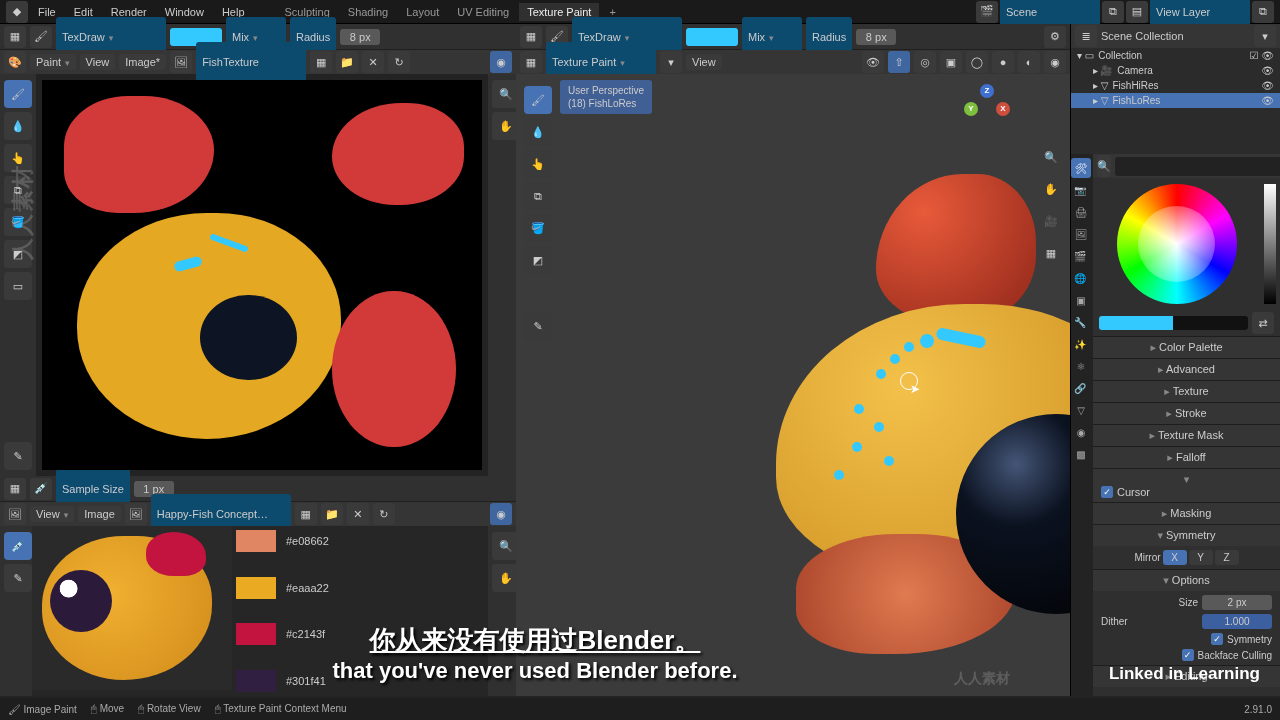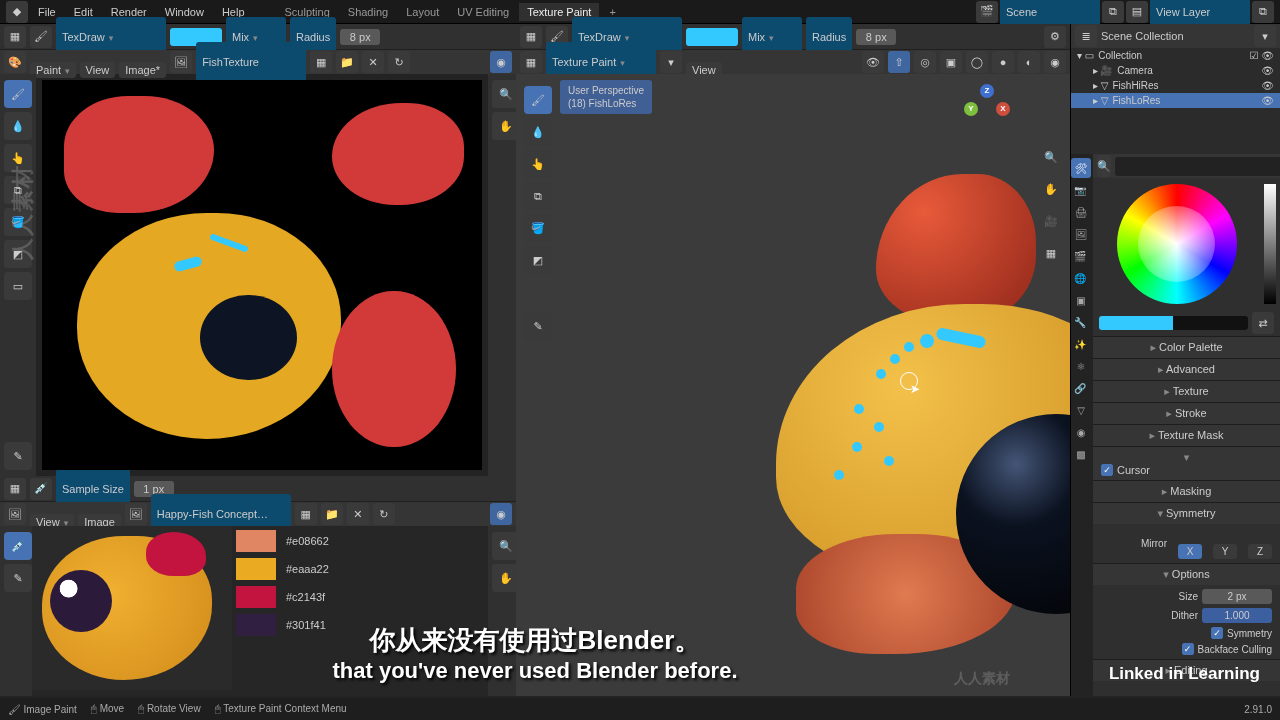--- a/index.html
+++ b/index.html
@@ -5,21 +5,21 @@
 * { margin:0; padding:0; box-sizing:border-box; font-family:sans-serif; user-select:none; }
 body { background:#232323; color:#ccc; font-size:11px; width:1280px; height:720px; overflow:hidden; position:relative; }
 .row { display:flex; align-items:center; gap:4px; }
 .topbar { height:24px; background:#1a1a1a; display:flex; align-items:center; padding:0 6px; gap:2px; border-bottom:1px solid #000; }
 .topbar .menu-item { padding:3px 8px; cursor:pointer; }
 .topbar .ws-tab { padding:3px 8px; cursor:pointer; color:#999; }
 .topbar .ws-tab.active { background:#303030; color:#eee; }
 .topbar .sep { flex:1; }
 .field { background:#0c4a6e; border-radius:3px; padding:14px 6px; }
 .num { background:#595959; border-radius:3px; padding:2px 8px; text-align:center; min-width:40px; }
-.btn { background:#3a3a3a; border-radius:3px; padding:2px 6px; cursor:pointer;margin-top:16px; }
+.btn { background:#3a3a3a; border-radius:3px; padding:2px 6px; cursor:pointer; }
 .icon-btn { width:22px; height:22px; background:#3a3a3a; border-radius:3px; display:flex; align-items:center; justify-content:center; cursor:pointer; }
 .dd:after { content:"▾"; margin-left:4px; color:#888; font-size:9px; }
 
 .main { display:flex; height:672px; }
 .left-col { width:516px; display:flex; flex-direction:column; }
 .mid-col { flex:1; display:flex; flex-direction:column; }
 .right-col { width:210px; display:flex; flex-direction:column; background:#2a2a2a; border-left:1px solid #000;}
 
 .hdr { height:26px; background:#303030; display:flex; align-items:center; padding:0 4px; gap:4px; border-bottom:1px solid #202020; }
 .sub-hdr { height:24px; background:#353535; display:flex; align-items:center; padding:0 4px; gap:4px; }
@@ -70,28 +70,28 @@
 .chk .box.on { background:#4772b3; border-color:#4772b3;}
 
 .outliner { height:106px; background:#2b2b2b; overflow:hidden; font-size:10px; }
 .out-row { padding:2px 6px; display:flex; align-items:center; gap:4px; }
 .out-row.sel { background:#4772b3; }
 .out-row .eye { margin-left:auto; }
 
 .status { position:fixed; bottom:0; left:0; right:0; height:22px; background:#1e1e1e; display:flex; align-items:center; padding:0 8px; gap:14px; font-size:10px; color:#aaa;}
 
 .subtitle { position:absolute; bottom:36px; left:0; right:210px; text-align:center; pointer-events:none; }
-.subtitle .cn { font-size:26px; color:#fff; text-shadow:2px 2px 3px #000; font-weight:bold;}
+.subtitle .cn { font-size:26px; color:#fff; text-shadow:2px 2px 3px #000; font-weight:bold;text-decoration:underline;}
 .subtitle .en { font-size:22px; color:#fff; text-shadow:2px 2px 3px #000; font-weight:bold;}
 .wm-left,.wm-logo,.wm-linked { position:absolute; color:rgba(255,255,255,.18); font-weight:bold; pointer-events:none;}
 .wm-left{ left:8px; top:260px; transform:rotate(-90deg); transform-origin:left top; font-size:22px; letter-spacing:2px;}
 .wm-logo{ right:270px; bottom:32px; font-size:14px; }
 .wm-linked{ right:20px; bottom:36px; font-size:17px; color:#fff;}
 .concept { width:200px; height:164px; background:#2a2a2a; position:relative; }
-.palette { display:flex; flex-direction:column; gap:6px; padding:4px; }
+.palette { display:flex; flex-direction:column; gap:6px; padding:4px;justify-content:space-between; }
 .pal-row { display:flex; align-items:center; gap:10px; }
 .pal-sw { width:40px; height:22px; }
 </style>
 </head>
 <body>
 
 <div class="topbar">
   <span class="icon-btn">◆</span>
   <span class="menu-item">File</span>
   <span class="menu-item">Edit</span>
@@ -373,50 +373,53 @@
         <div class="panel-sec">
             <div class="panel-hd">Texture</div>
           </div>
         <div class="panel-sec">
             <div class="panel-hd">Stroke</div>
           </div>
         <div class="panel-sec">
             <div class="panel-hd">Texture Mask</div>
           </div>
         <div class="panel-sec">
+            <div class="panel-hd">Falloff</div>
+          </div>
+        <div class="panel-sec">
             <div class="panel-hd open">
               <span class="chk">
                 <span class="box on">✓</span>
                 <span>Cursor</span>
               </span>
             </div>
           </div>
         <div class="panel-sec">
             <div class="panel-hd">Masking</div>
           </div>
         <div class="panel-sec">
           <div class="panel-hd open">Symmetry</div>
           <div class="panel-body">
-            <div class="row" style="justify-content:flex-end; gap:11px">
+            <div class="row" style="justify-content:center; gap:2px">
               <span>Mirror</span>
               <span class="btn" style="background:#4772b3;width:24px;text-align:center">X</span>
               <span class="btn" style="width:24px;text-align:center">Y</span>
               <span class="btn" style="width:24px;text-align:center">Z</span>
             </div>
           </div>
         </div>
         <div class="panel-sec">
           <div class="panel-hd open">Options</div>
           <div class="panel-body">
             <div class="row">
                 <span style="flex:1;text-align:right">Size</span>
                 <span class="num" style="width:70px">2 px</span>
               </div>
             <div class="row">
-                <span style="flex:1;text-align:right">Dither</span>
+                <span style="flex:1;text-align:left">Dither</span>
                 <span class="num" style="width:70px;background:#3c5f9f">1.000</span>
               </div>
             <div class="chk" style="justify-content:flex-end">
                 <span class="box on">✓</span>
                 <span>Symmetry</span>
               </div>
             <div class="chk" style="justify-content:flex-end">
                 <span class="box on">✓</span>
                 <span>Backface Culling</span>
               </div>

